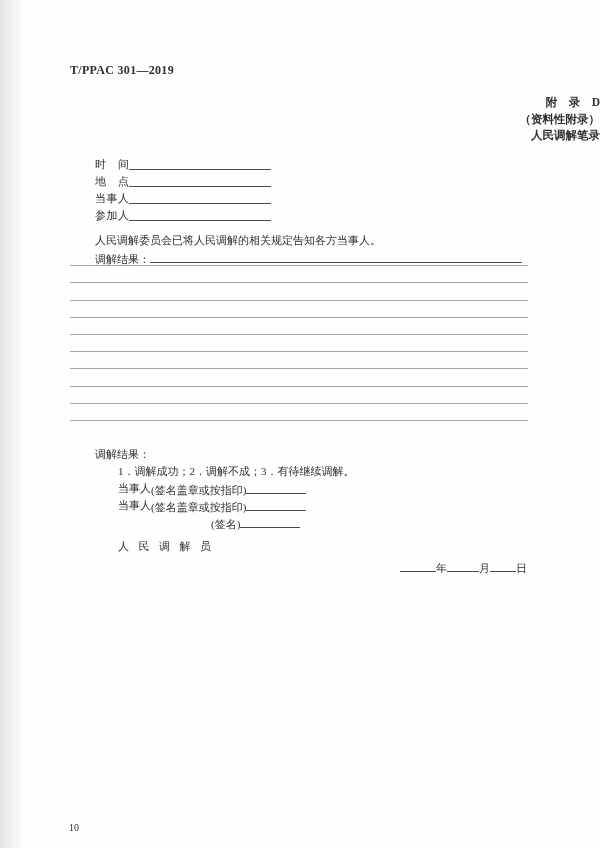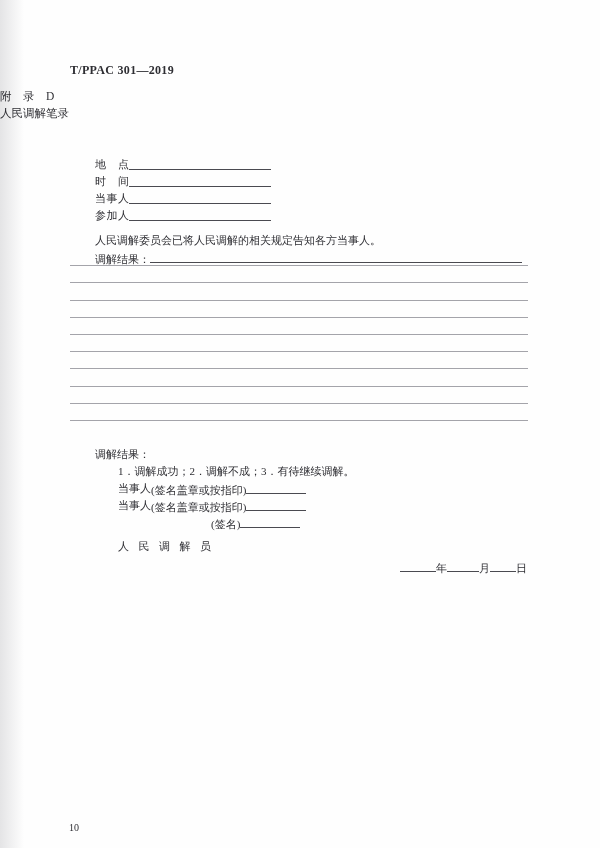--- a/index.html
+++ b/index.html
@@ -16,22 +16,22 @@
     position: absolute; left: 0; top: 0; bottom: 0; width: 24px;
     background: linear-gradient(to right, rgba(110,110,118,0.18), rgba(110,110,118,0));
     pointer-events: none;
   }
   .doc-code {
     position: absolute; left: 70px; top: 63px;
     font-size: 12px; font-weight: bold; letter-spacing: 0.3px;
     white-space: pre;
   }
   .title-block {
-    position: absolute; left: 0; right: 0; top: 88px;
-    text-align: left; font-weight: normal;
+    position: absolute; left: 0; right: 0; top: 94px;
+    text-align: right; font-weight: bold;
   }
   .title-line { font-size: 11.5px; line-height: 16.5px; white-space: pre; }
   .fields { position: absolute; left: 95px; top: 156px; font-size: 11px; }
   .frow { height: 17px; line-height: 17px; white-space: nowrap; }
   .flabel {
     display: inline-block; width: 34px;
     text-align: justify; text-align-last: justify;
     vertical-align: top;
   }
   .fline { display: inline-block; height: 13px; border-bottom: 1px solid #4a4a50; }
@@ -62,29 +62,30 @@
 </head>
 <body>
 
 <div class="page">
   <div class="edge-shade"></div>
 
   <div class="doc-code">T/PPAC 301—2019</div>
 
   <div class="title-block">
     <div class="title-line">附　录　D</div>
+    <div class="title-line">（资料性附录）</div>
     <div class="title-line">人民调解笔录</div>
   </div>
 
   <div class="fields">
     <div class="frow">
-      <span class="flabel">地点</span><span class="fline short"></span>
+      <span class="flabel">时间</span><span class="fline short"></span>
     </div>
     <div class="frow">
-      <span class="flabel">时间</span><span class="fline short"></span>
+      <span class="flabel">地点</span><span class="fline short"></span>
     </div>
     <div class="frow">
       <span class="flabel">当事人</span><span class="fline short"></span>
     </div>
     <div class="frow">
       <span class="flabel">参加人</span><span class="fline short"></span>
     </div>
     <div class="statement">人民调解委员会已将人民调解的相关规定告知各方当事人。</div>
     <div class="frow">
       <span>调解结果：</span><span class="fline long"></span>

